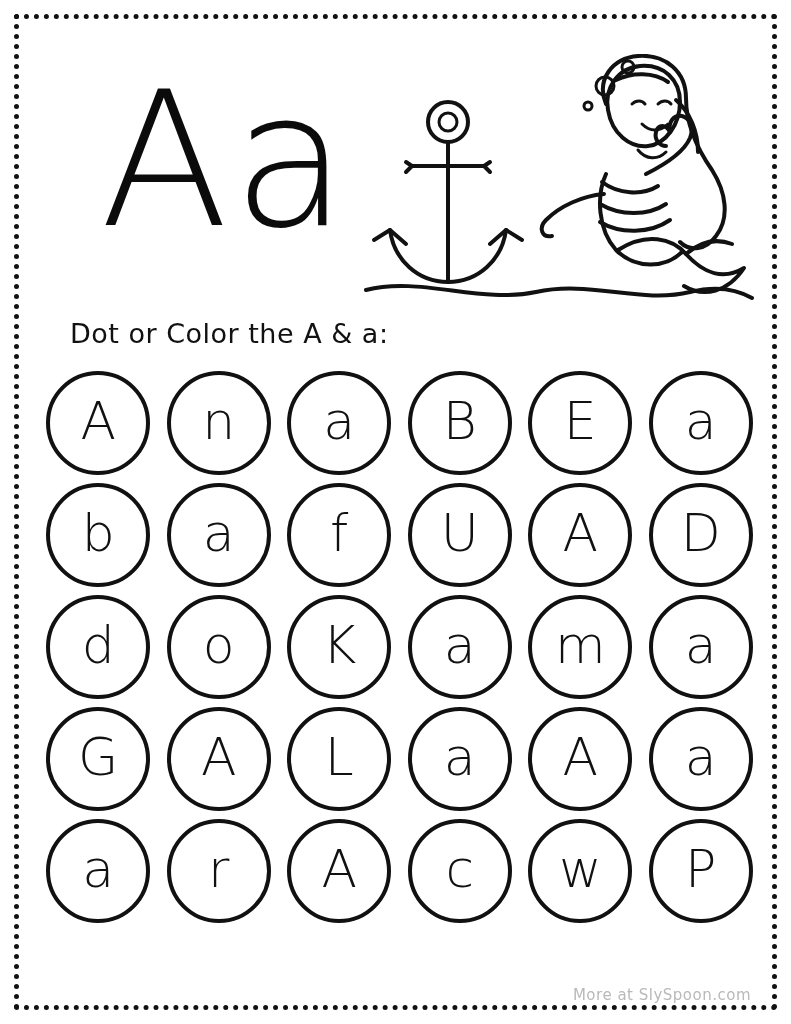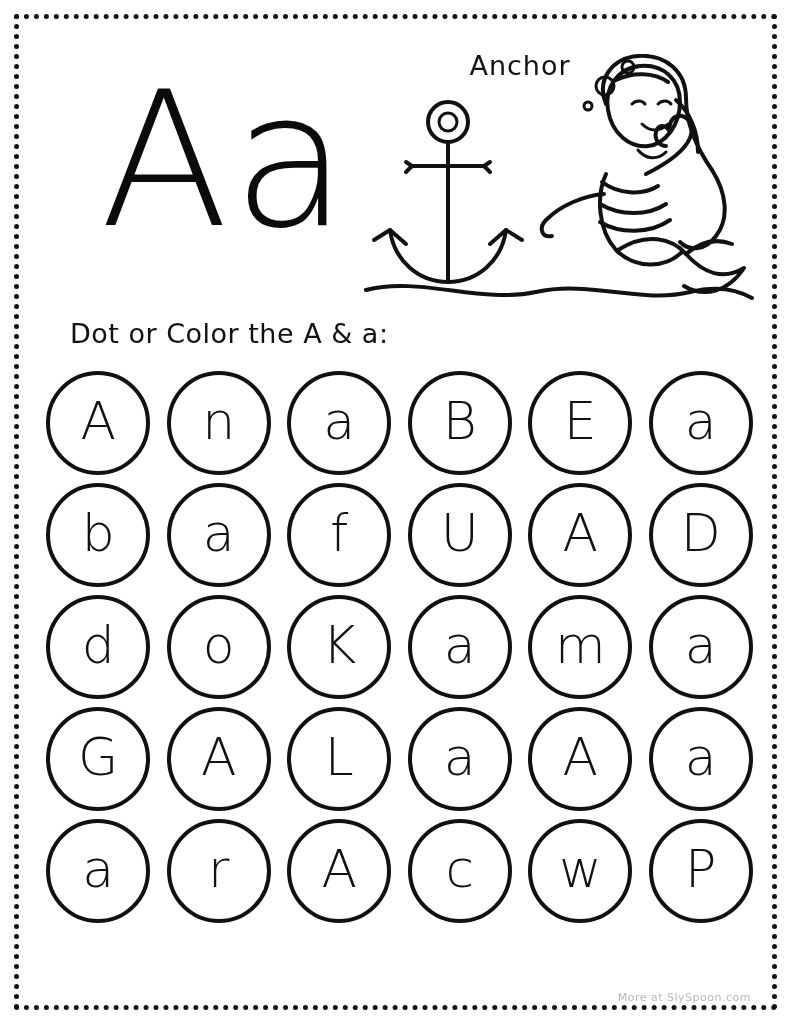--- a/index.html
+++ b/index.html
@@ -118,41 +118,40 @@
     font-family: "DejaVu Sans", sans-serif;
     position: relative;
     top: -2px;
   }
 
   
   .footer {
     position: absolute;
     right: 10px;
     bottom: -4px;
-    font-size: 11px;
+    font-size: 15px;
     color: #b9b9b9;
     letter-spacing: 0.5px;
   }
 </style>
 </head>
 <body>
 
 <div class="page">
 
   <div class="frame"></div>
 
   <div class="content">
 
     <div class="header">
 
       <div class="letter-block">
         <div class="letters">Aa</div>
       </div>
 
-      <div class="word-title">Anchor</div>
 
       <div class="art">
         <svg viewBox="0 0 400 260" width="400" height="260" xmlns="http://www.w3.org/2000/svg">
           <g fill="none" stroke="#111111" stroke-width="4" stroke-linecap="round" stroke-linejoin="round">
 
             <g>
               <circle cx="245" cy="32" r="9" stroke-width="3"></circle>
               <circle cx="268" cy="13" r="6" stroke-width="3"></circle>
               <circle cx="228" cy="52" r="4" stroke-width="3"></circle>
             </g>

